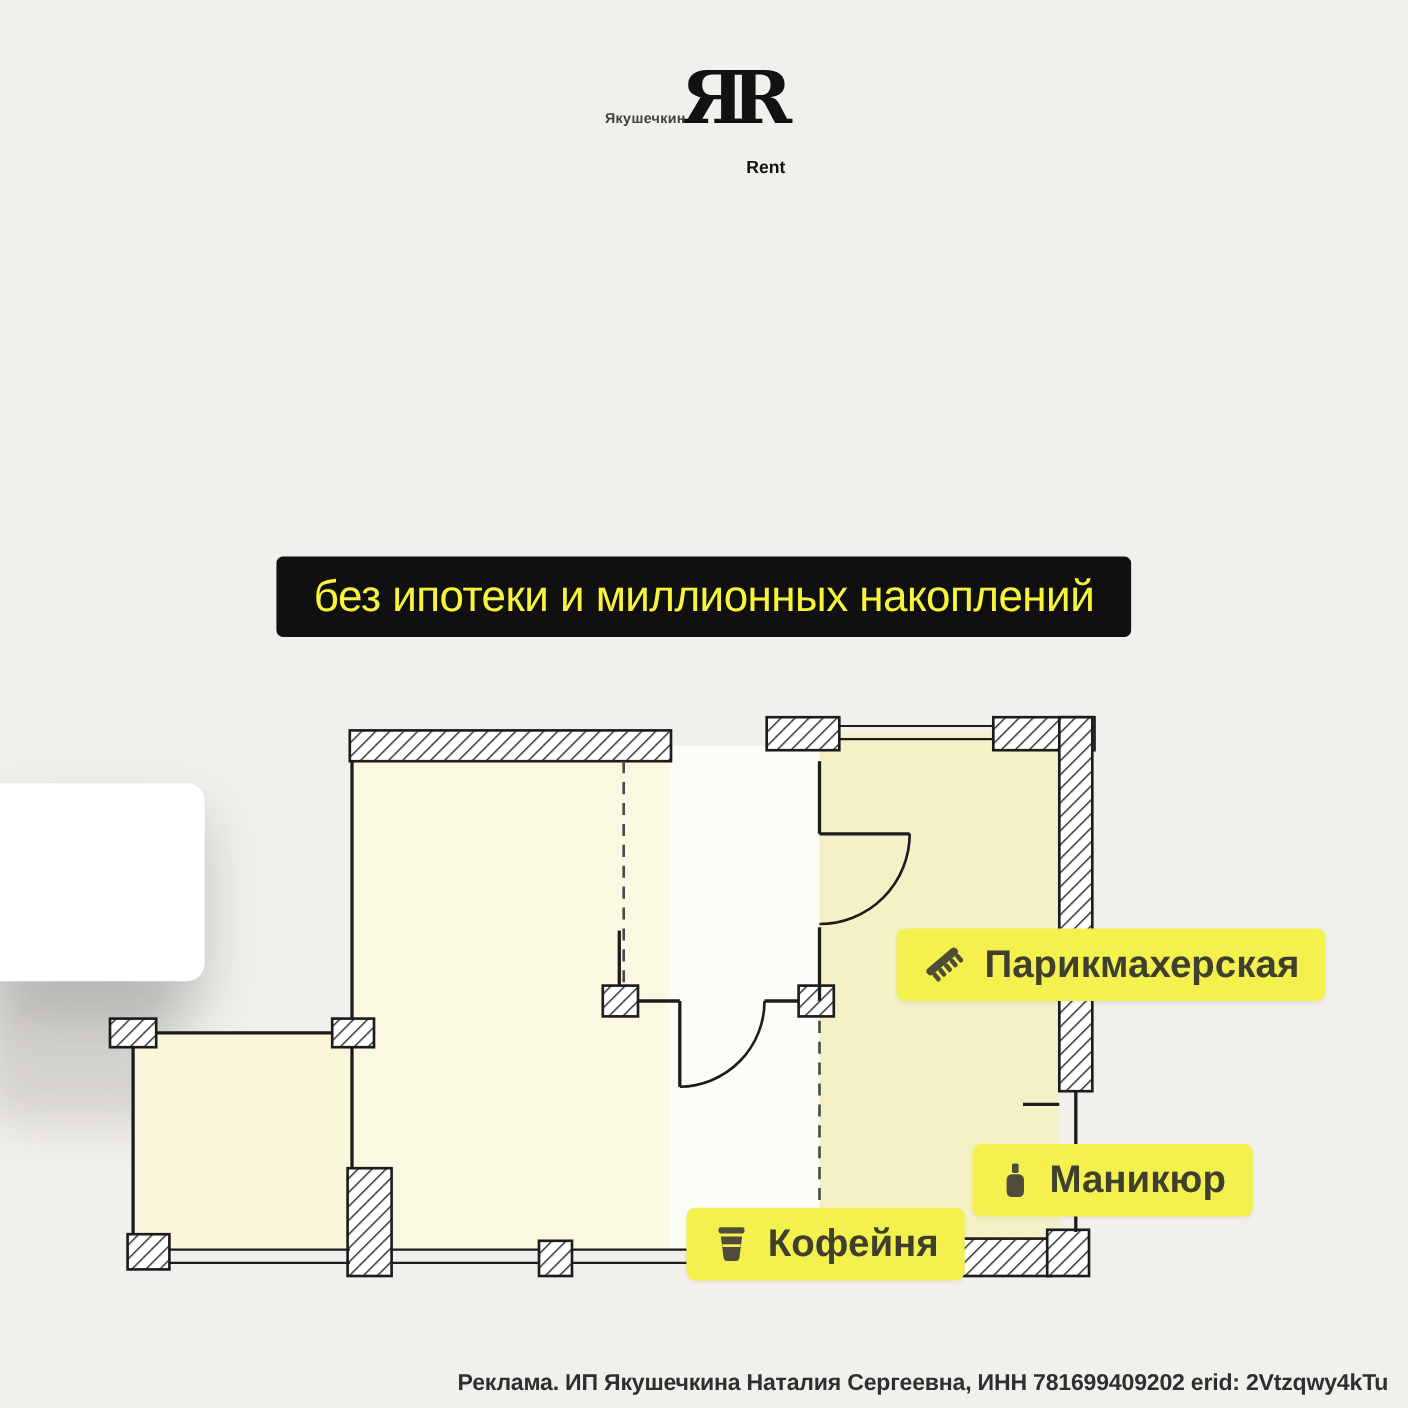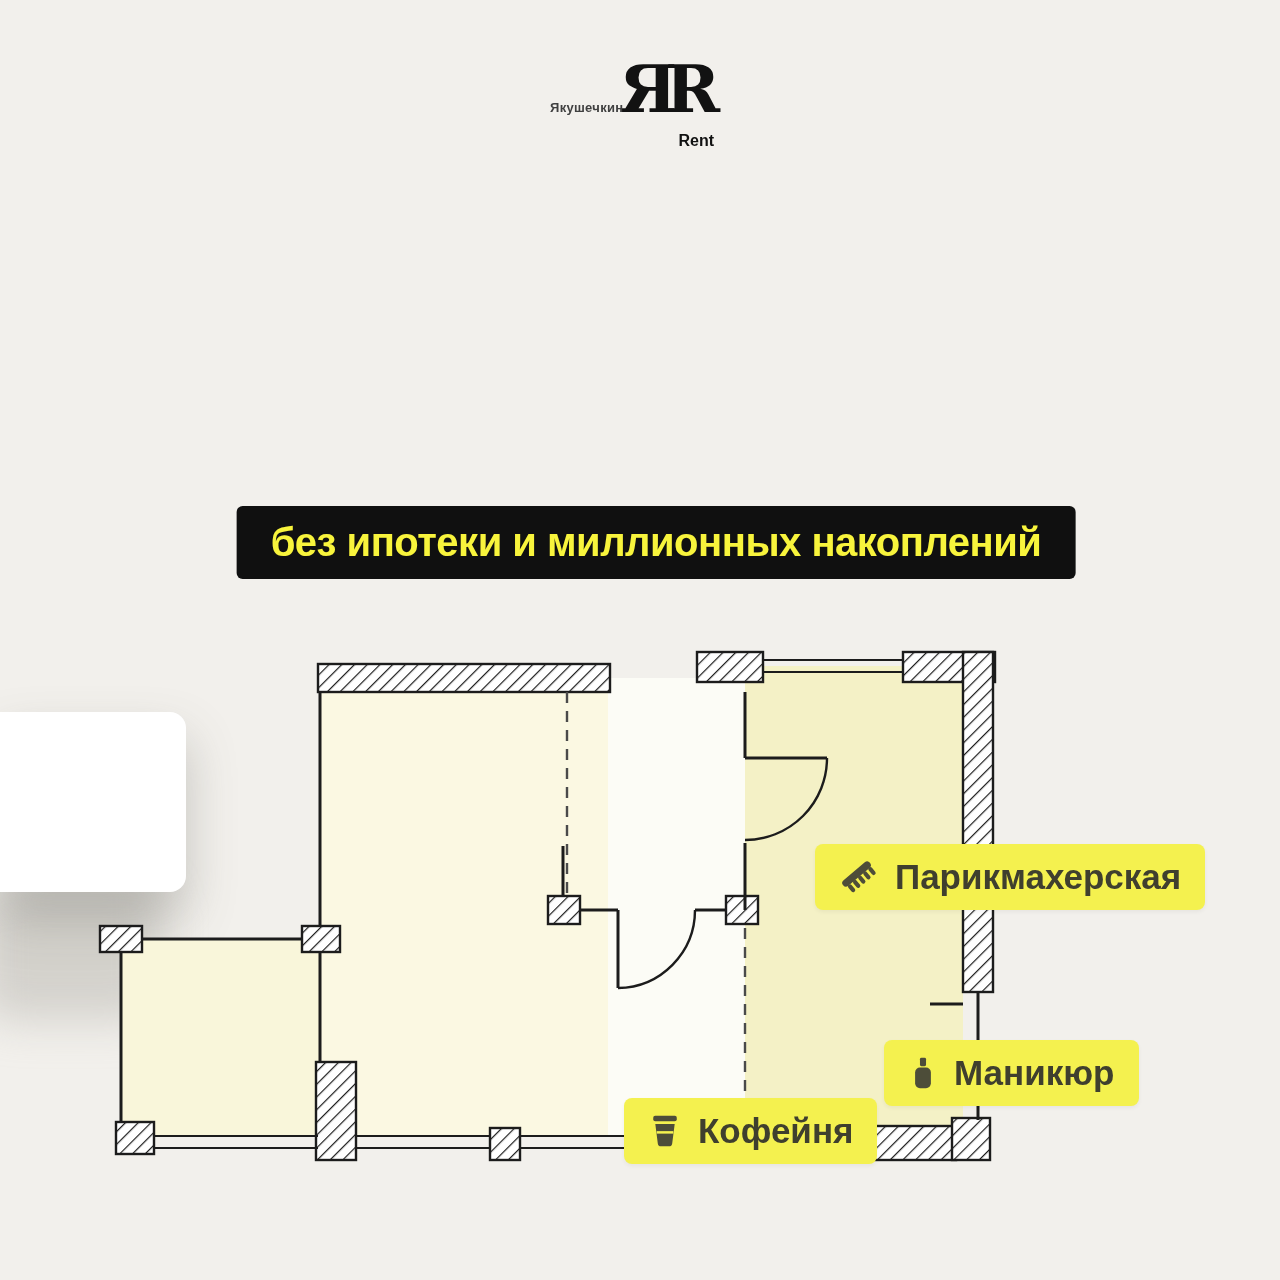--- a/index.html
+++ b/index.html
@@ -9,31 +9,31 @@
     background:#f2f0ec;
   }
   
   .logo{position:absolute;left:50%;top:56px;transform:translateX(-50%);width:180px;height:108px;}
   .logo-monogram{
     position:absolute;right:22px;top:0;
     font-family:"DejaVu Serif",serif;font-weight:bold;
     font-size:66px;line-height:1;letter-spacing:-12px;color:#121212;
   }
   .logo-name{position:absolute;left:0;top:44px;font-size:13px;font-weight:bold;color:#404040;letter-spacing:.3px;}
-  .logo-rent{position:absolute;right:16px;top:76px;font-size:16px;font-weight:bold;color:#121212;}
+  .logo-rent{position:absolute;right:16px;top:88px;font-size:16px;font-weight:bold;color:#121212;}
   
   .headline{position:absolute;left:0;width:100%;text-align:center;color:#161616;
     font-weight:700;font-size:112px;letter-spacing:-3px;line-height:1;}
   .headline.l1{top:196px;}
   .headline.l2{top:344px;}
   
   .banner{
     position:absolute;top:506px;left:50%;transform:translateX(-50%);
     background:#101010;color:#f8f43c;border-radius:6px;
-    padding:14px 34px;font-size:40px;font-weight:700;white-space:nowrap;letter-spacing:-.5px;margin-left:16px;
+    padding:14px 34px;font-size:40px;font-weight:400;white-space:nowrap;letter-spacing:-.5px;
   }
   
   .slab{
     position:absolute;left:0;top:712px;width:186px;height:180px;
     background:#ffffff;border-radius:0 16px 16px 0;
     box-shadow:0 26px 50px rgba(90,88,82,.30);
     z-index:1;
   }
   .slab-shadow{
     position:absolute;left:-20px;top:880px;width:180px;height:140px;
@@ -167,14 +167,15 @@
 
   <div class="tag tag-coffee">
     <svg width="34" height="36" viewBox="0 0 24 26">
       <rect x="3.5" y="2" width="17" height="4" rx="1.4" fill="#4d4d39"></rect>
       <path d="M5 8 h14 l-1.8 14 a2.4 2.4 0 0 1 -2.4 2.1 h-5.6 a2.4 2.4 0 0 1 -2.4 -2.1 z" fill="#4d4d39"></path>
       <line x1="6" y1="14" x2="18" y2="14" stroke="#f4f14f" stroke-width="1.8"></line>
     </svg>
     <span>Кофейня</span>
   </div>
 
+  <div class="footer">Реклама. ИП Якушечкина Наталия Сергеевна, ИНН 781699409202 erid: 2Vtzqwy4kTu</div>
 
 </div>
 
 </body></html>

